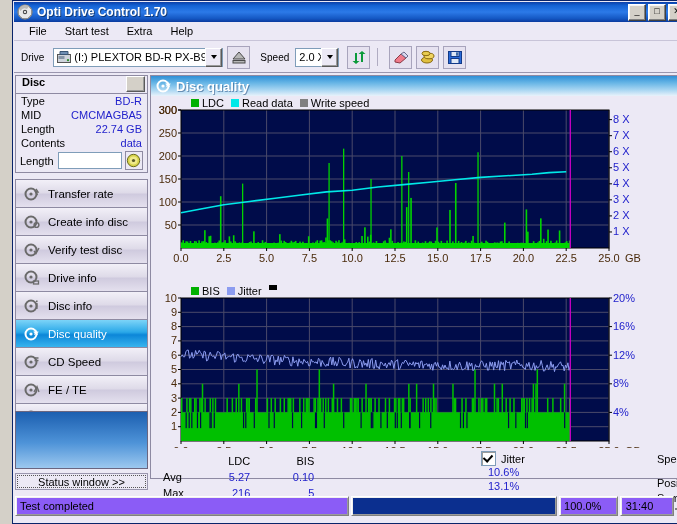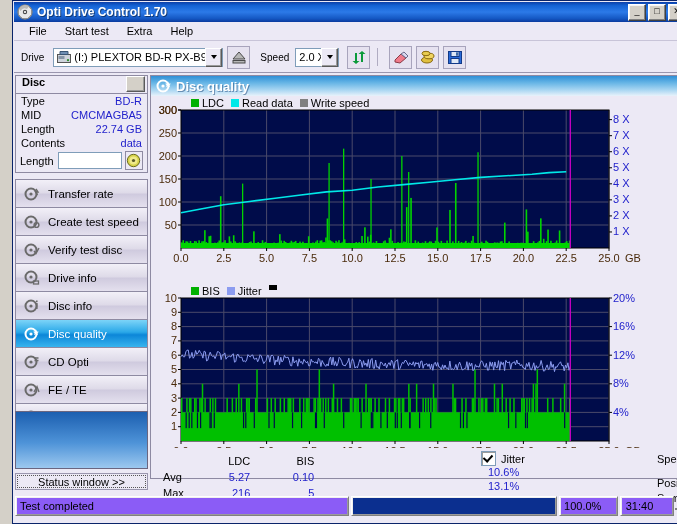--- a/index.html
+++ b/index.html
@@ -355,21 +355,21 @@
         <span class="ntxt">Transfer rate</span>
       </div>
       <div class="navitem">
         <span class="nicon">
           <svg width="16" height="16" viewBox="0 0 16 16">
               <circle cx="7" cy="8" r="5.5" fill="none" stroke="#6a6a6a" stroke-width="2"></circle>
               <circle cx="7" cy="8" r="1.6" fill="#6a6a6a"></circle>
               <circle cx="12.5" cy="11" r="2.4" fill="none" stroke="#6a6a6a" stroke-width="1.4"></circle>
             </svg>
         </span>
-        <span class="ntxt">Create test speed</span>
+        <span class="ntxt">Create info disc</span>
       </div>
       <div class="navitem">
         <span class="nicon">
           <svg width="16" height="16" viewBox="0 0 16 16">
               <circle cx="7" cy="8" r="5.5" fill="none" stroke="#6a6a6a" stroke-width="2"></circle>
               <circle cx="7" cy="8" r="1.6" fill="#6a6a6a"></circle>
               <path d="M10 9 L12 11.5 L15 6" stroke="#6a6a6a" stroke-width="1.4" fill="none"></path>
             </svg>
         </span>
         <span class="ntxt">Verify test disc</span>
@@ -406,21 +406,21 @@
         <span class="ntxt">Disc quality</span>
       </div>
       <div class="navitem">
         <span class="nicon">
           <svg width="16" height="16" viewBox="0 0 16 16">
               <circle cx="7" cy="8" r="5.5" fill="none" stroke="#6a6a6a" stroke-width="2"></circle>
               <circle cx="7" cy="8" r="1.6" fill="#6a6a6a"></circle>
               <path d="M10.5 4 L14.5 4 M10.5 6.5 L14.5 6.5" stroke="#6a6a6a" stroke-width="1.3"></path>
             </svg>
         </span>
-        <span class="ntxt">CD Opti</span>
+        <span class="ntxt">CD Speed</span>
       </div>
       <div class="navitem">
         <span class="nicon">
           <svg width="16" height="16" viewBox="0 0 16 16">
               <circle cx="7" cy="8" r="5.5" fill="none" stroke="#6a6a6a" stroke-width="2"></circle>
               <circle cx="7" cy="8" r="1.6" fill="#6a6a6a"></circle>
               <path d="M10 10 L13 4.5 L15 10" stroke="#6a6a6a" stroke-width="1.3" fill="none"></path>
             </svg>
         </span>
         <span class="ntxt">FE / TE</span>

